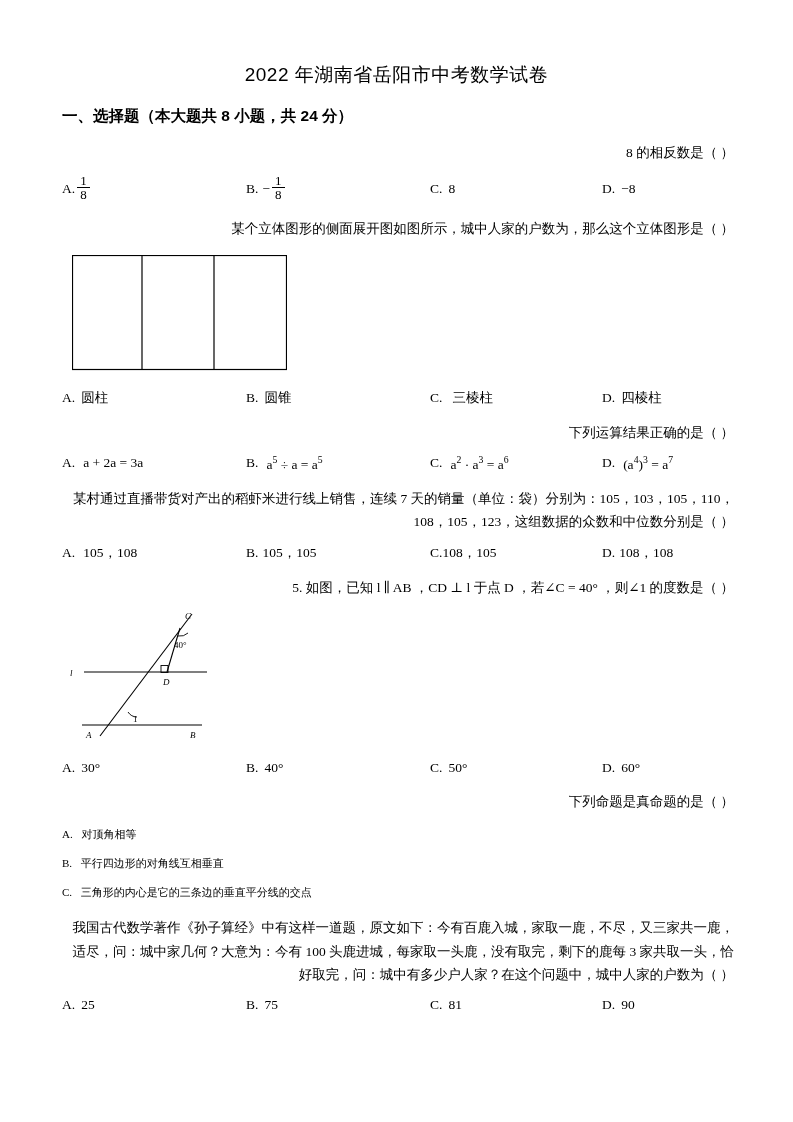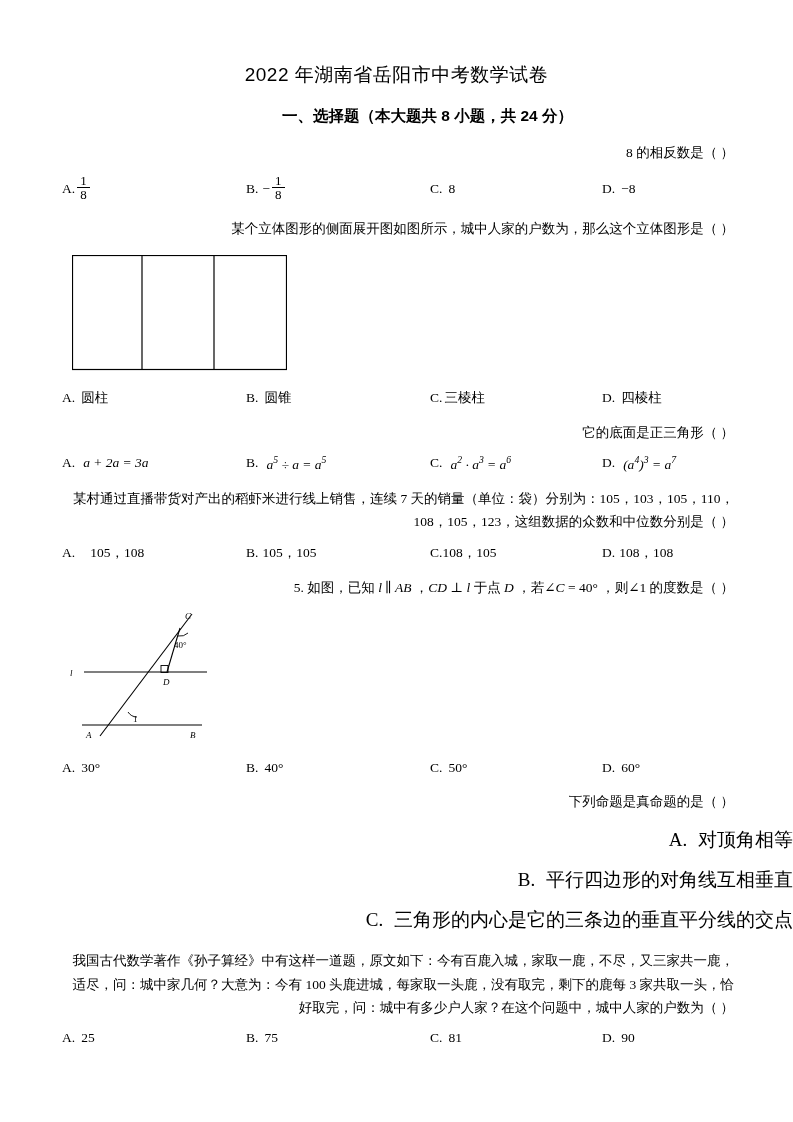--- a/index.html
+++ b/index.html
@@ -27,21 +27,20 @@
     font-weight: normal;
     font-size: 19px;
     margin-top: 62px;
     letter-spacing: 0.5px;
   }
   .section-head {
     font-family: "Liberation Sans", sans-serif;
     font-weight: bold;
     font-size: 15.5px;
     margin: 18px 0 0 62px;
-    text-align: center;
   }
   .q {
     margin: 14px 0 0 62px;
     font-size: 13.5px;
     line-height: 1.75;
     width: 672px;
     text-align: right;
   }
   .opts {
     margin: 10px 0 0 62px;
@@ -52,40 +51,39 @@
   .opt {
     display: flex;
     align-items: center;
   }
   .opt-a { width: 184px; }
   .opt-b { width: 184px; }
   .opt-c { width: 172px; }
   .opt-d { width: 135px; }
   .opts-vertical {
     margin: 8px 0 0 62px;
-    font-size: 19px;
-    text-align: right;
+    font-size: 11px;
   }
   .opts-vertical .vopt {
     margin-top: 14px;
   }
   .frac {
     display: inline-flex;
     flex-direction: column;
     align-items: center;
     vertical-align: middle;
     margin: 0 2px;
     line-height: 1.05;
     font-size: 13px;
     position: relative;
     top: -1px;
   }
   .frac .num { padding: 0 3px; }
   .frac .den { padding: 0 3px; border-top: 1px solid #000; }
-  .ital { font-style: italic; }
+  .ital { }
   sup { font-size: 0.72em; }
   .net-figure {
     margin: 14px 0 0 72px;
   }
   .geo-figure {
     margin: 6px 0 0 62px;
   }
 </style>
 </head>
 <body>
@@ -135,29 +133,29 @@
     <div class="opt opt-a">
       <span>A.</span>
       <span style="margin-left:6px">圆柱</span>
     </div>
     <div class="opt opt-b">
       <span>B.</span>
       <span style="margin-left:6px">圆锥</span>
     </div>
     <div class="opt opt-c">
       <span>C.</span>
-      <span style="margin-left:2px">三棱柱</span>
+      <span style="margin-left:10px">三棱柱</span>
     </div>
     <div class="opt opt-d">
       <span>D.</span>
       <span style="margin-left:6px">四棱柱</span>
     </div>
   </div>
 
-  <div class="q">它的底面是正三角形（        ）</div>
+  <div class="q">下列运算结果正确的是（        ）</div>
   <div class="opts">
     <div class="opt opt-a">
       <span>A.</span>
       <span class="ital" style="margin-left:8px">a + 2a = 3a</span>
     </div>
     <div class="opt opt-b">
       <span>B.</span>
       <span class="ital" style="margin-left:8px">a<sup>5</sup> ÷ a = a<sup>5</sup></span>
     </div>
     <div class="opt opt-c">
@@ -167,21 +165,21 @@
     <div class="opt opt-d">
       <span>D.</span>
       <span class="ital" style="margin-left:8px">(a<sup>4</sup>)<sup>3</sup> = a<sup>7</sup></span>
     </div>
   </div>
 
   <div class="q">某村通过直播带货对产出的稻虾米进行线上销售，连续 7 天的销量（单位：袋）分别为：105，103，105，110，108，105，123，这组数据的众数和中位数分别是（        ）</div>
   <div class="opts">
     <div class="opt opt-a">
       <span>A.</span>
-      <span style="margin-left:15px">105，108</span>
+      <span style="margin-left:8px">105，108</span>
     </div>
     <div class="opt opt-b">
       <span>B.</span>
       <span style="margin-left:4px">105，105</span>
     </div>
     <div class="opt opt-c">
       <span>C.</span>
       <span style="">108，105</span>
     </div>
     <div class="opt opt-d">

